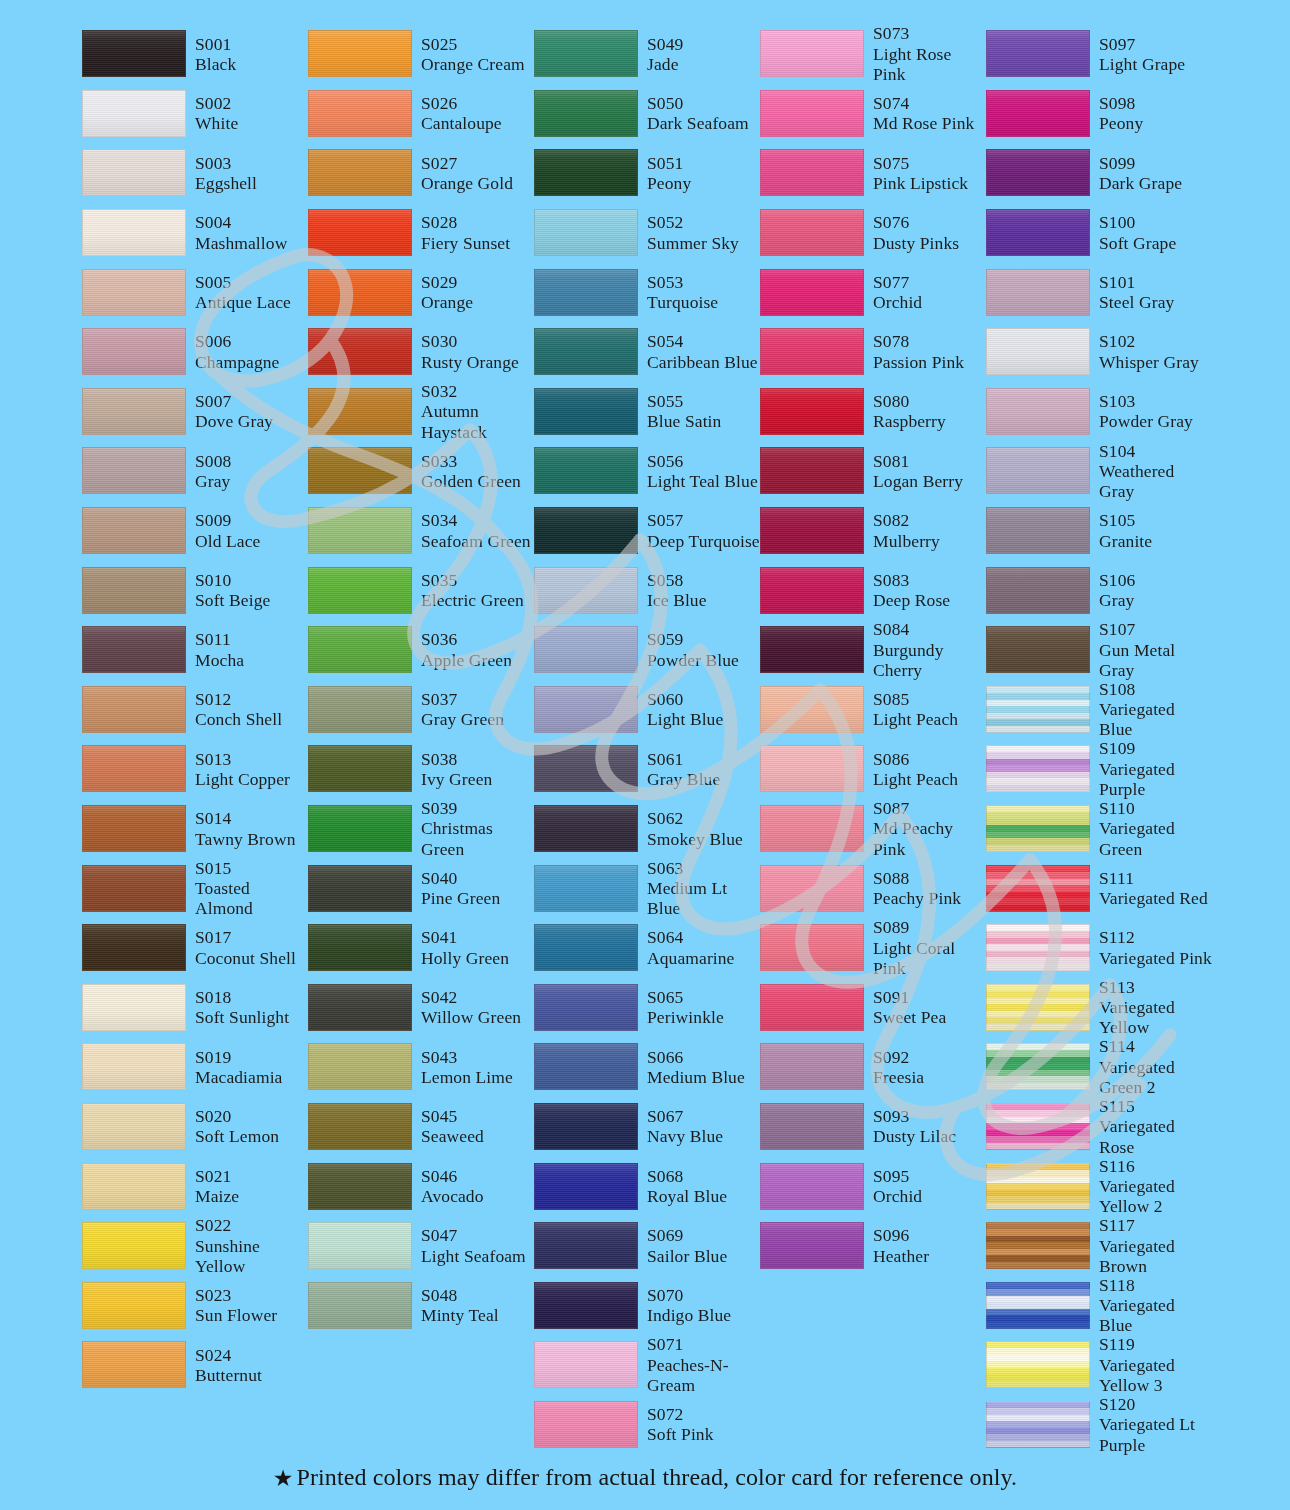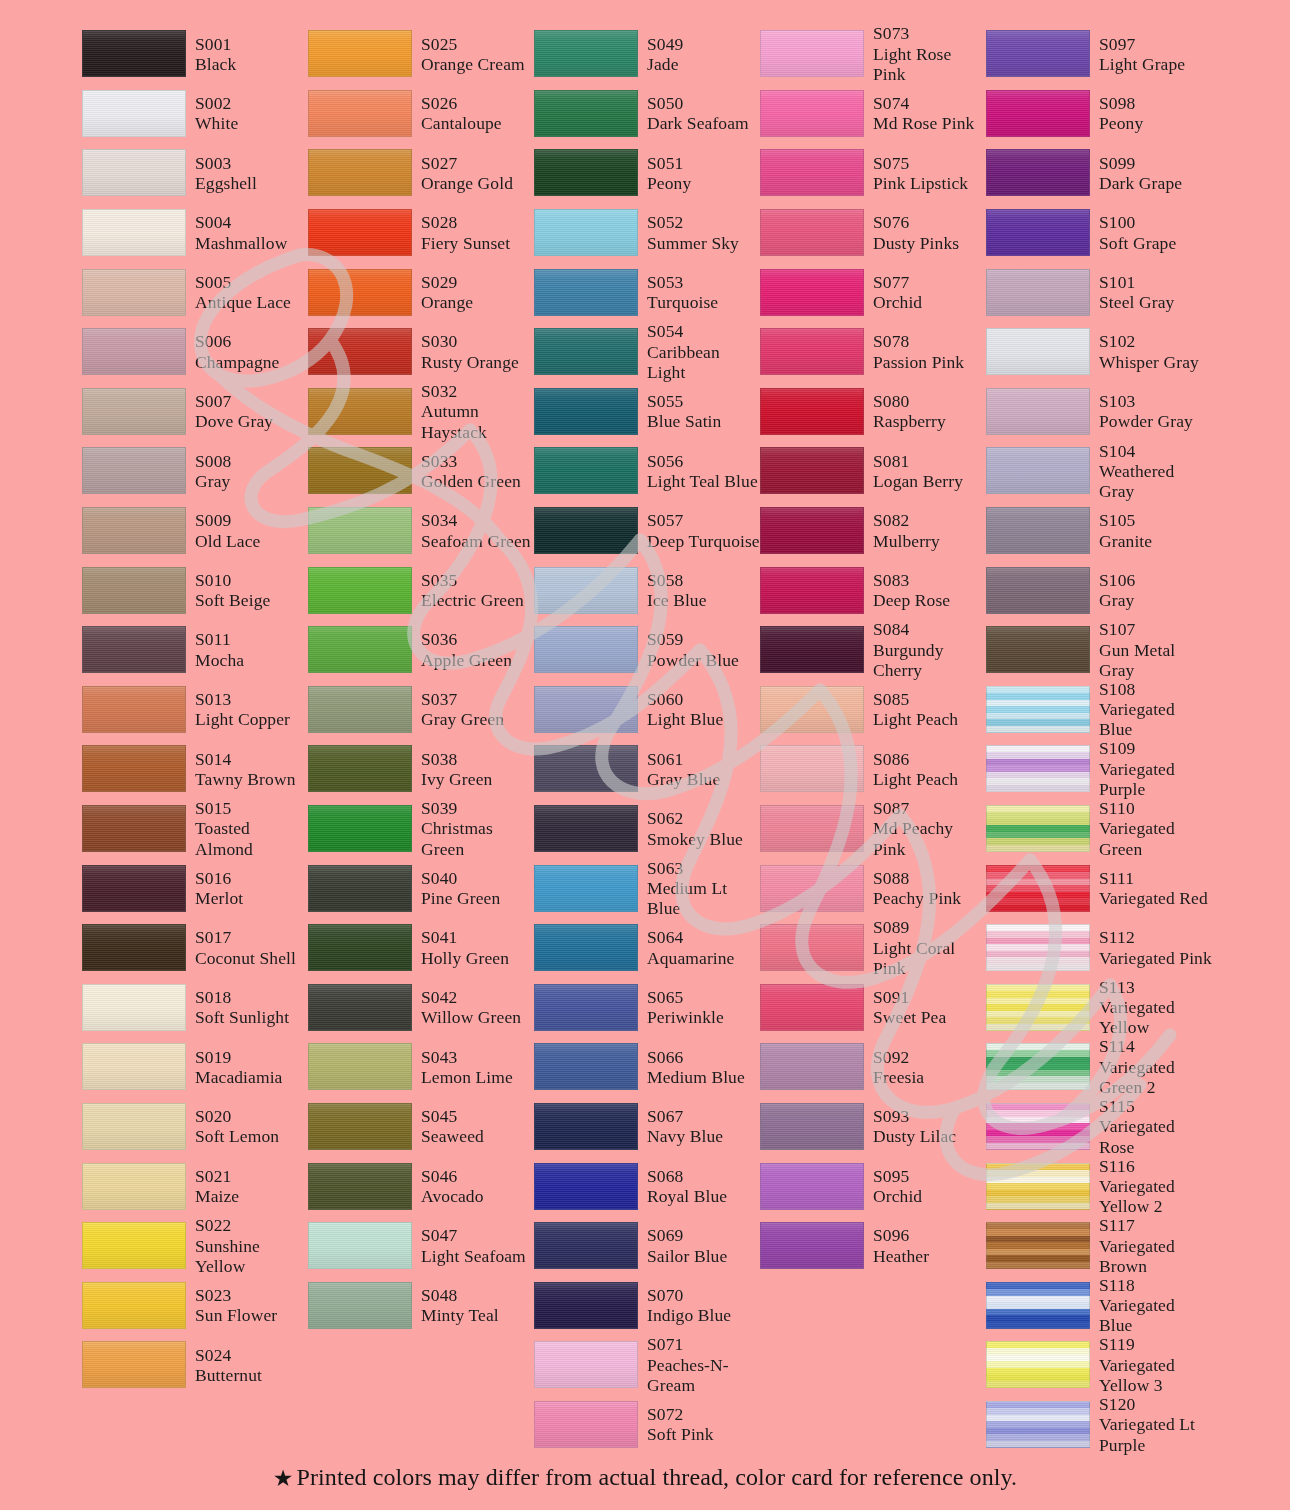--- a/index.html
+++ b/index.html
@@ -6,21 +6,21 @@
   * { box-sizing: border-box; margin: 0; padding: 0; }
   html, body {
     width: 1290px; height: 1510px;
     background: #ffffff;
     font-family: "Liberation Serif", "DejaVu Serif", serif;
     overflow: hidden;
   }
   #card {
     position: relative;
     width: 1290px; height: 1510px;
-    background: #fca5a5;
+    background: #7dd3fc;
   }
   #grid {
     position: absolute;
     left: 82px; top: 24px;
     width: 1170px;
     display: grid;
     grid-template-columns: repeat(5, 226px);
     column-gap: 0px;
     row-gap: 0px;
   }
@@ -195,20 +195,30 @@
           <div class="swatch" style="background: rgb(94, 65, 72);">
             <span class="sheen"></span>
             <span class="gloss"></span>
           </div>
           <div class="label">
             <span class="code">S011</span>
             <span class="name">Mocha</span>
           </div>
         </div>
         <div class="row">
+          <div class="swatch" style="background: rgb(201, 143, 99);">
+            <span class="sheen"></span>
+            <span class="gloss"></span>
+          </div>
+          <div class="label">
+            <span class="code">S012</span>
+            <span class="name">Conch Shell</span>
+          </div>
+        </div>
+        <div class="row">
           <div class="swatch" style="background: rgb(212, 118, 79);">
             <span class="sheen"></span>
             <span class="gloss"></span>
           </div>
           <div class="label">
             <span class="code">S013</span>
             <span class="name">Light Copper</span>
           </div>
         </div>
         <div class="row">
@@ -225,30 +235,20 @@
           <div class="swatch" style="background: rgb(140, 69, 38);">
             <span class="sheen"></span>
             <span class="gloss"></span>
           </div>
           <div class="label">
             <span class="code">S015</span>
             <span class="name">Toasted Almond</span>
           </div>
         </div>
         <div class="row">
-          <div class="swatch" style="background: rgb(71, 31, 42);">
-            <span class="sheen"></span>
-            <span class="gloss"></span>
-          </div>
-          <div class="label">
-            <span class="code">S016</span>
-            <span class="name">Merlot</span>
-          </div>
-        </div>
-        <div class="row">
           <div class="swatch" style="background: rgb(59, 42, 24);">
             <span class="sheen"></span>
             <span class="gloss"></span>
           </div>
           <div class="label">
             <span class="code">S017</span>
             <span class="name">Coconut Shell</span>
           </div>
         </div>
         <div class="row">
@@ -595,21 +595,21 @@
             <span class="name">Turquoise</span>
           </div>
         </div>
         <div class="row">
           <div class="swatch" style="background: rgb(31, 107, 107);">
             <span class="sheen"></span>
             <span class="gloss"></span>
           </div>
           <div class="label">
             <span class="code">S054</span>
-            <span class="name">Caribbean Light</span>
+            <span class="name">Caribbean Blue</span>
           </div>
         </div>
         <div class="row">
           <div class="swatch" style="background: rgb(18, 91, 110);">
             <span class="sheen"></span>
             <span class="gloss"></span>
           </div>
           <div class="label">
             <span class="code">S055</span>
             <span class="name">Blue Satin</span>

